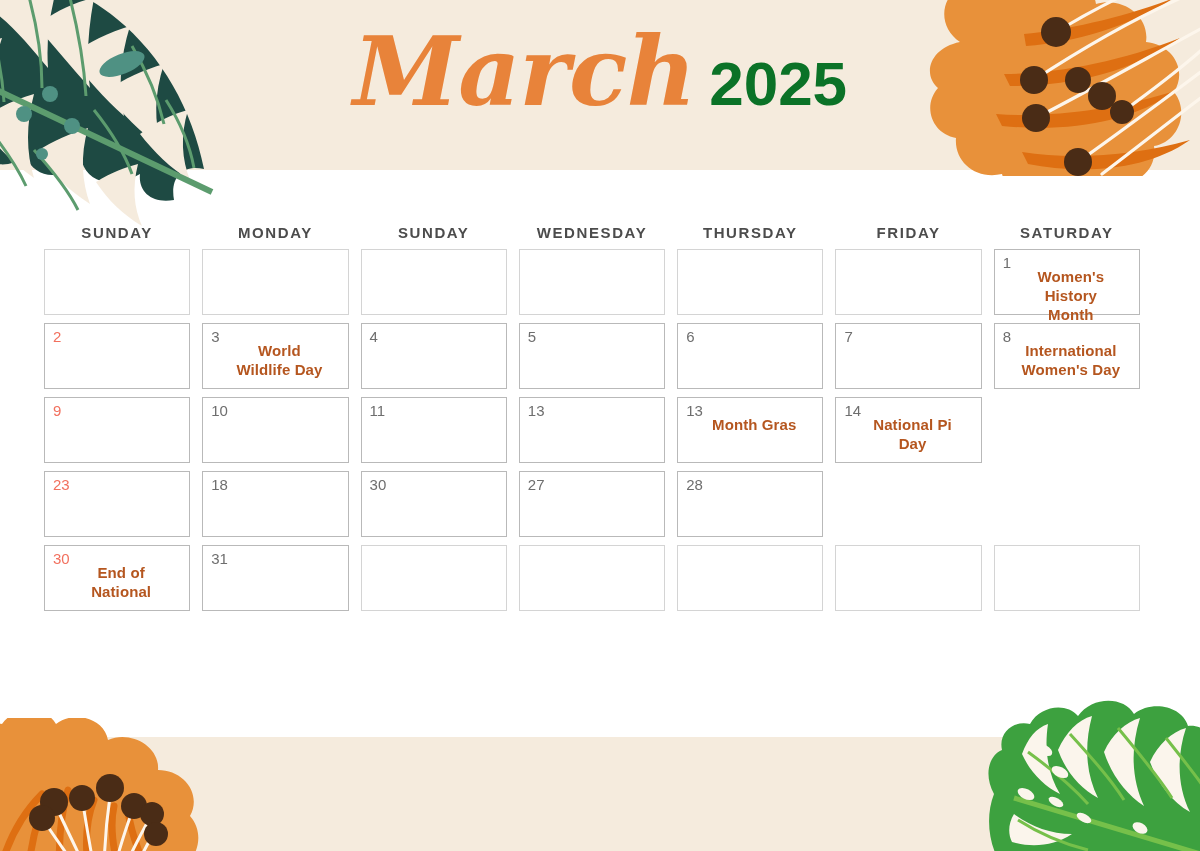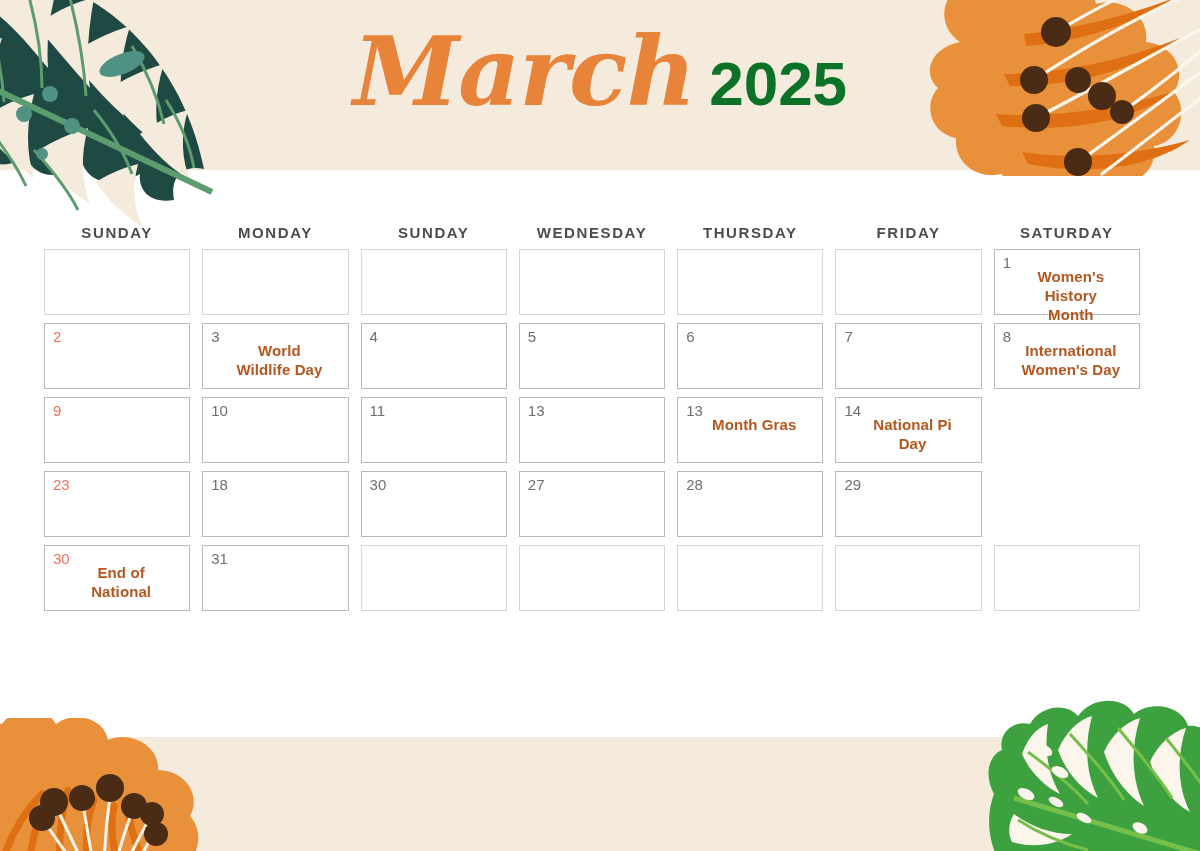--- a/index.html
+++ b/index.html
@@ -399,23 +399,20 @@
           </div>
           <div class="cell">
             <div class="daynum">30</div>
           </div>
           <div class="cell">
             <div class="daynum">27</div>
           </div>
           <div class="cell">
             <div class="daynum">28</div>
           </div>
-          <div class="cell">
-            <div class="daynum">29</div>
-          </div>
         </div>
         <div class="week-row">
           <div class="cell">
             <div class="daynum sunday">30</div>
             <div class="event">End of National</div>
           </div>
           <div class="cell">
             <div class="daynum">31</div>
           </div>
           <div class="cell empty"></div>

